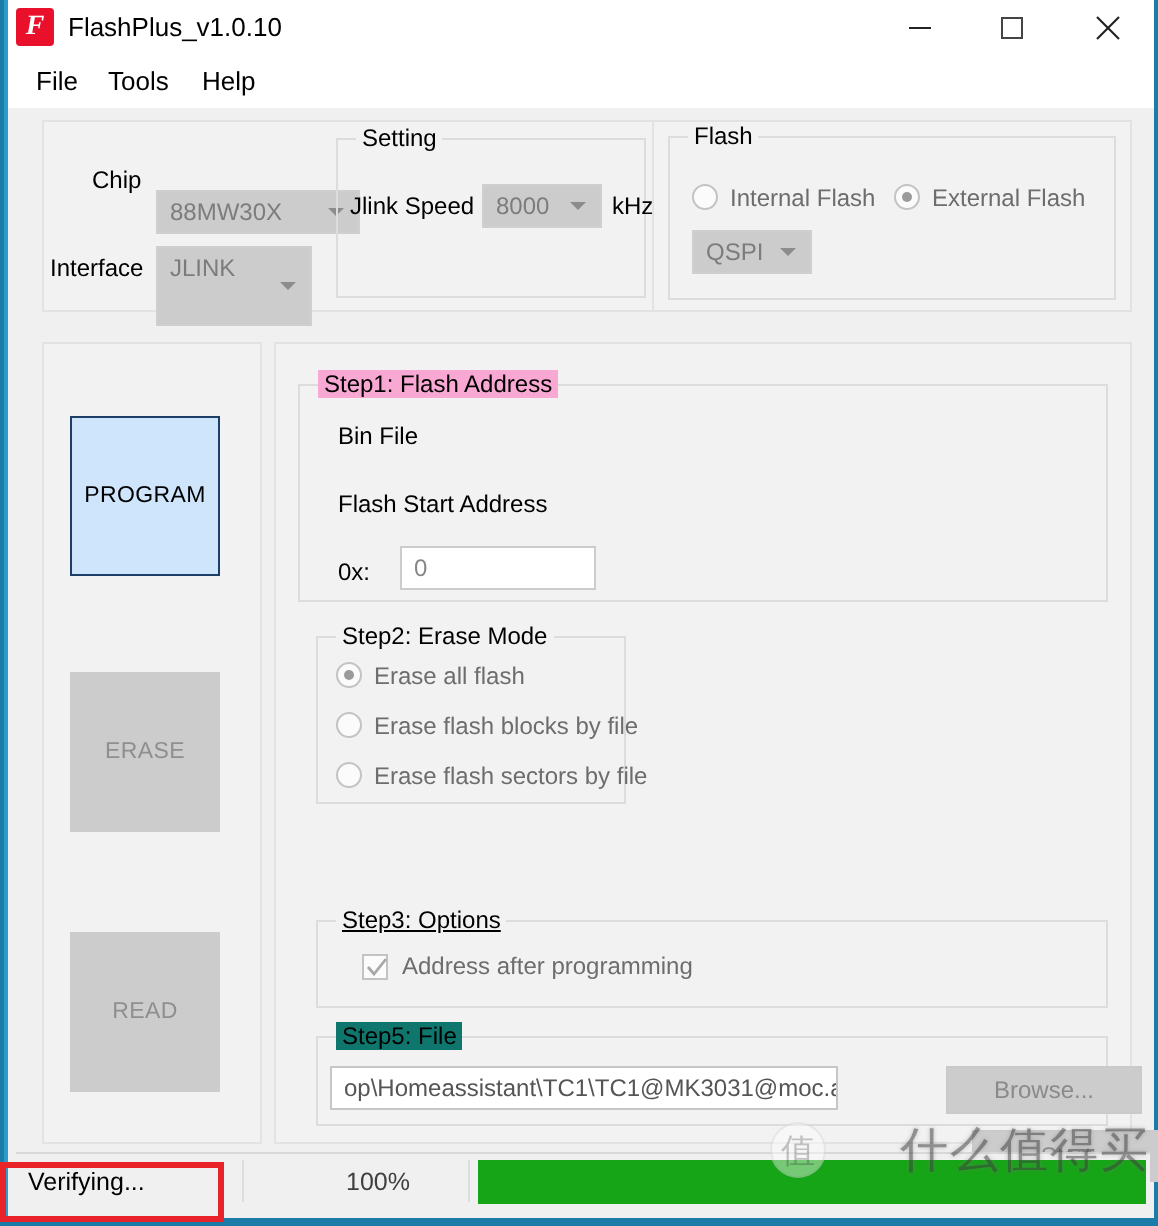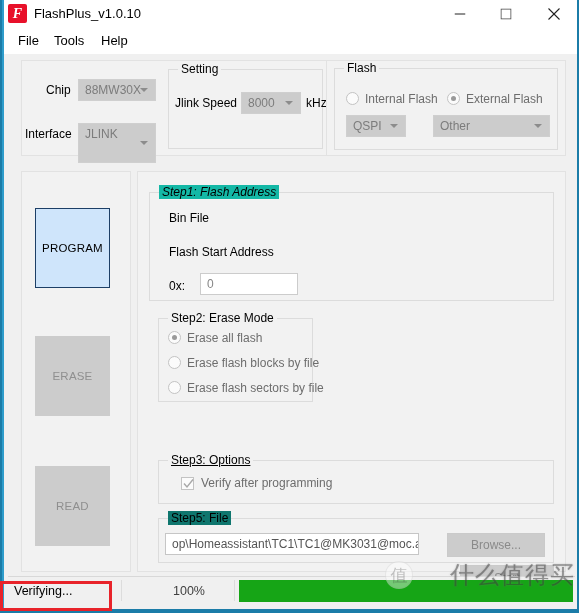--- a/index.html
+++ b/index.html
@@ -55,21 +55,21 @@
   
   .cbox{position:absolute;width:13px;height:13px;border:1px solid #c3c3c3;background:#fbfbfb;box-sizing:border-box;}
   .cbox svg{position:absolute;left:1px;top:0px;}
   
   .sidebtn{position:absolute;width:75px;height:80px;box-sizing:border-box;
     display:flex;align-items:center;justify-content:center;font-size:11.5px;letter-spacing:.2px;cursor:default;}
   .sidebtn.active{background:#cfe5fb;border:1px solid #1d3f66;color:#000;}
   .sidebtn.disabled{background:#cccccc;border:1px solid #cccccc;color:#8f8f8f;}
   
   .pbtn{position:absolute;box-sizing:border-box;background:#cccccc;border:1px solid #cacaca;
-    color:#8a8a8a;font-size:12px;display:flex;align-items:center;justify-content:center;cursor:default;}
+    color:#8a8a8a;font-size:12px;display:flex;align-items:center;justify-content:center;cursor:default;margin-left:26px;}
   
   .statusbar{position:absolute;left:4px;right:2px;bottom:4px;height:28px;background:#f0f0f0;border-top:1px solid #d8d8d8;}
   .sb-cell{position:absolute;top:0;height:27px;display:flex;align-items:center;box-sizing:border-box;}
   #sb-status{left:0;width:113px;padding-left:6px;font-size:12.5px;color:#000;}
   #sb-sep1{position:absolute;left:113px;top:3px;width:1px;height:21px;background:#dcdcdc;}
   #sb-percent{left:165px;width:60px;justify-content:flex-start;font-size:12.5px;color:#404040;}
   #sb-sep2{position:absolute;left:226px;top:3px;width:1px;height:21px;background:#dcdcdc;}
   #sb-progress-track{position:absolute;left:231px;top:3px;right:2px;height:22px;background:#e9e9e9;}
   #sb-progress-fill{position:absolute;left:0;top:0;height:22px;background:#16a516;}
   
@@ -120,21 +120,21 @@
   <div class="menubar">
     <div class="menu-item" id="menu-file">File</div>
     <div class="menu-item" id="menu-tools">Tools</div>
     <div class="menu-item" id="menu-help">Help</div>
   </div>
 
   <div class="client">
 
     <div class="panel" style="left:17px;top:6px;width:310px;height:96px;">
       <div class="lbl" style="left:24px;top:22px;">Chip</div>
-      <div class="combo" style="left:56px;top:18px;width:78px;height:22px;">
+      <div class="combo" style="left:56px;top:34px;width:102px;height:22px;">
         <span>88MW30X</span>
         <span class="arrow"></span>
       </div>
       <div class="lbl" style="left:3px;top:66px;">Interface</div>
       <div class="combo" style="left:56px;top:62px;width:78px;height:40px;">
         <span>JLINK</span>
         <span class="arrow"></span>
       </div>
 
       <div class="gb" style="left:146px;top:8px;width:155px;height:80px;">
@@ -155,43 +155,39 @@
         <div class="radio" style="left:11px;top:23px;"></div>
         <div class="lbl dim" style="left:30px;top:23px;">Internal Flash</div>
 
         <div class="radio on" style="left:112px;top:23px;"></div>
         <div class="lbl dim" style="left:131px;top:23px;">External Flash</div>
 
         <div class="combo" style="left:11px;top:46px;width:60px;height:22px;">
           <span>QSPI</span>
           <span class="arrow"></span>
         </div>
-        <div class="combo" style="left:98px;top:46px;width:117px;height:22px;">
-          <span>Other</span>
-          <span class="arrow"></span>
-        </div>
       </div>
     </div>
 
     <div class="panel" style="left:17px;top:117px;width:110px;height:401px;">
       <div class="sidebtn active" style="left:13px;top:36px;">
         <span>PROGRAM</span>
       </div>
       <div class="sidebtn disabled" style="left:13px;top:164px;">
         <span>ERASE</span>
       </div>
       <div class="sidebtn disabled" style="left:13px;top:294px;">
         <span>READ</span>
       </div>
     </div>
 
     <div class="panel" style="left:133px;top:117px;width:429px;height:401px;">
 
       <div class="gb" style="left:11px;top:20px;width:405px;height:109px;">
-        <div class="gb-title" style="background:#14b8a6;font-style:italic;">Step1: Flash Address</div>
+        <div class="gb-title" style="background:#f9a8d4;">Step1: Flash Address</div>
         <div class="lbl" style="left:19px;top:18px;">Bin File</div>
         <div class="lbl" style="left:19px;top:52px;">Flash Start Address</div>
         <div class="lbl" style="left:19px;top:86px;">0x:</div>
         <div class="tinput" style="left:50px;top:80px;width:98px;height:22px;">
           <span>0</span>
         </div>
       </div>
 
       <div class="gb" style="left:20px;top:146px;width:155px;height:84px;">
         <div class="gb-title" style="background:#f2f2f2;">Step2: Erase Mode</div>
@@ -203,21 +199,21 @@
         <div class="lbl dim" style="left:28px;top:62px;">Erase flash sectors by file</div>
       </div>
 
       <div class="gb" style="left:20px;top:288px;width:396px;height:44px;">
         <div class="gb-title" style="background:#f2f2f2;text-decoration:underline;">Step3: Options</div>
         <div class="cbox" style="left:22px;top:16px;">
           <svg width="11" height="11" viewBox="0 0 11 11">
               <polyline points="1,5.5 4,9 10,1.5" fill="none" stroke="#a8a8a8" stroke-width="1.4"></polyline>
             </svg>
         </div>
-        <div class="lbl dim" style="left:42px;top:15px;">Verify after programming</div>
+        <div class="lbl dim" style="left:42px;top:15px;">Address after programming</div>
       </div>
 
       <div class="gb" style="left:20px;top:346px;width:396px;height:45px;">
         <div class="gb-title" style="background:#0f766e;">Step5: File</div>
         <div class="tinput file" style="left:6px;top:14px;width:254px;height:22px;">
           <span>op\Homeassistant\TC1\TC1@MK3031@moc.all.bin</span>
         </div>
         <div class="pbtn" style="left:288px;top:14px;width:98px;height:24px;">
           <span>Browse...</span>
         </div>

